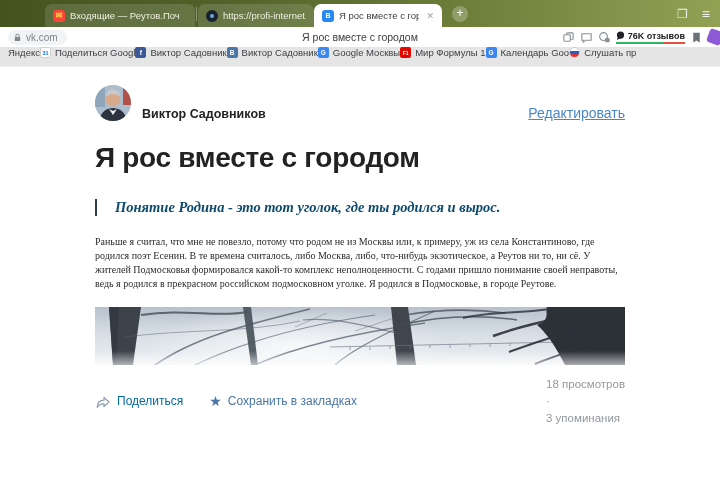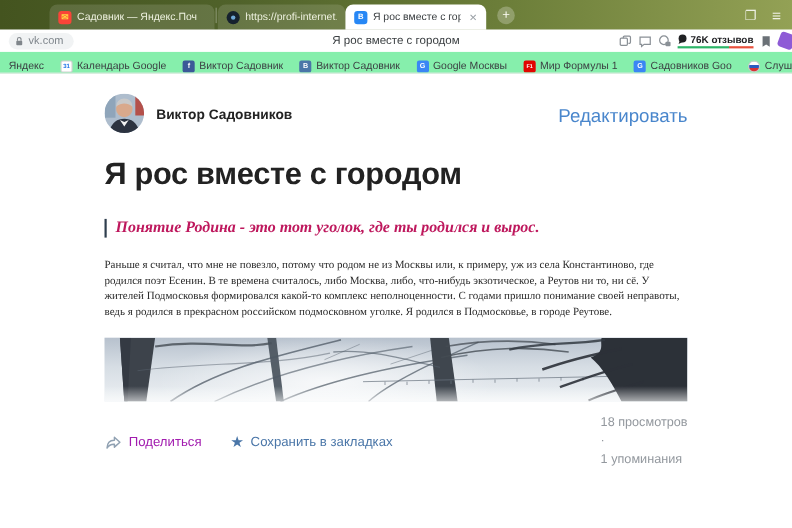--- a/index.html
+++ b/index.html
@@ -53,85 +53,85 @@
   .addr-right { position:absolute; right:6px; display:flex; align-items:center; gap:5px; }
   .addr-ic { width:13px; height:13px; display:block; cursor:pointer; }
   .reviews-badge { display:flex; flex-direction:column; align-items:center; cursor:pointer; }
   .reviews-row { display:flex; align-items:center; gap:3px; font-size:9px; font-weight:bold; color:#202124; white-space:nowrap; }
   .reviews-underline { width:100%; height:2px; margin-top:1px;
     background:linear-gradient(90deg,#2db568 0%,#2db568 68%,#e8503c 68%,#e8503c 100%); }
   .ext-purple { width:14px; height:14px; background:#8e5bd6; border-radius:3px 0 3px 3px; transform:rotate(20deg); margin-right:-8px; cursor:pointer; }
 
   
   .bookmarksbar {
-    height:20px; background:#86efac; border-bottom:1px solid #ececec;
-    display:flex; align-items:flex-end; padding:0 8px; gap:15px;
+    height:20px; background:#e5e5e5; border-bottom:1px solid #ececec;
+    display:flex; align-items:flex-start; padding:0 8px; 
     font-size:9.5px; color:#3c4043; white-space:nowrap; overflow:hidden;
   }
   .bookmark { display:flex; align-items:center; gap:4px; cursor:pointer; flex:none; }
   .bm-icon { width:11px; height:11px; border-radius:2px; flex:none;
     display:flex; align-items:center; justify-content:center; font-size:6.5px; font-weight:bold; color:#fff; }
   .bm-cal { background:#fff; border:1px solid #d0d0d0; color:#1a73e8; font-size:5.5px; }
   .bm-fb { background:#3b5998; }
   .bm-vk { background:#4a76a8; }
   .bm-gt { background:#3a86f4; }
   .bm-f1 { background:#e10600; font-size:5px; }
   .bm-flag { border-radius:50%; background:linear-gradient(180deg,#fff 0%,#fff 33%,#2a5cc0 33%,#2a5cc0 66%,#d93333 66%); border:1px solid #c9c9c9; }
 
   
   .content { background:#fff; }
   .article { width:530px; margin-left:95px; }
-  .author-row { display:flex; align-items:center; margin-top:18px; }
+  .author-row { display:flex; align-items:flex-end; margin-top:18px; }
   .avatar { width:36px; height:36px; border-radius:50%; overflow:hidden; flex:none; cursor:pointer; }
   .author-meta { margin-left:11px; padding-top:2px; }
   .author-name { font-size:12.5px; font-weight:bold; color:#222; cursor:pointer; }
   .post-date { font-size:10.5px; color:#8f959c; margin-top:3px; }
-  .edit-link { margin-left:auto; font-size:17px; color:#4986cc; padding-top:6px; cursor:pointer; }
+  .edit-link { margin-left:auto; font-size:14px; color:#4986cc; padding-top:6px; cursor:pointer;text-decoration:underline; }
 
   .article-title {
     margin-top:21px; font-size:28px; font-weight:bold; color:#222;
     letter-spacing:-0.3px; font-family:"Liberation Sans", sans-serif;
   }
   .article-quote {
-    margin-top:25px; border-left:2px solid #2f3e4e; padding-left:8px;
+    margin-top:25px; border-left:2px solid #2f3e4e; padding-left:18px;
     font-family:"Liberation Serif","DejaVu Serif",serif;
-    font-style:italic; font-weight:bold; font-size:14.5px; color:#be185d;
+    font-style:italic; font-weight:bold; font-size:14.5px; color:#0c4a6e;
   }
   .article-body {
     margin-top:19px; font-family:Liberation Serif, serif;
     font-size:10px; line-height:1.4; color:#2b2b2b;
   }
 
   .article-photo {
     margin-top:16px; width:530px; height:58px; position:relative; overflow:hidden; cursor:pointer;
     background:
       radial-gradient(ellipse 220px 60px at 38% 70%, rgba(255,255,255,0.75), rgba(255,255,255,0) 70%),
       linear-gradient(180deg,#b7c1cd 0%, #d6dde4 45%, #ecf0f3 100%);
   }
   .article-photo::after {
     content:""; position:absolute; left:0; right:0; bottom:0; height:14px;
     background:linear-gradient(180deg, rgba(255,255,255,0), rgba(255,255,255,0.6));
   }
   .article-photo svg { position:absolute; inset:0; }
 
   .footer-row { display:flex; align-items:center; margin-top:13px; font-size:12px; }
-  .share-btn { display:flex; align-items:center; gap:6px; color:#a21caf; cursor:pointer; }
+  .share-btn { display:flex; align-items:center; gap:6px; color:#0369a1; cursor:pointer; }
   .save-btn { display:flex; align-items:center; gap:6px; color:#4a76a8; margin-left:26px; cursor:pointer; }
   .save-star { color:#4a76a8; font-size:14px; line-height:1; }
   .footer-stats { margin-left:auto; color:#93989e; font-size:11.5px; display:flex; gap:5px;flex-direction:column; }
 </style>
 </head>
 <body>
 
 <div class="screen">
 
   <div class="tabbar">
     <div class="tab inactive" style="width:150px;">
       <span class="favicon fav-mail">✉</span>
-      <span class="tab-title">Садовник — Яндекс.Поч</span>
+      <span class="tab-title">Входящие — Реутов.Поч</span>
     </div>
     <div class="tab-sep"></div>
     <div class="tab inactive" style="width:116px;">
       <span class="favicon fav-site"></span>
       <span class="tab-title">https://profi-internet.geto</span>
     </div>
     <div class="tab active" style="width:128px;">
       <span class="favicon fav-vk">B</span>
       <span class="tab-title">Я рос вместе с городо</span>
       <span class="tab-close">✕</span>
@@ -180,41 +180,41 @@
       <div class="ext-purple"></div>
     </div>
   </div>
 
   <div class="bookmarksbar">
     <div class="bookmark">
       <span>Яндекс</span>
     </div>
     <div class="bookmark">
       <span class="bm-icon bm-cal">31</span>
-      <span>Календарь Google</span>
+      <span>Поделиться Googl</span>
     </div>
     <div class="bookmark">
       <span class="bm-icon bm-fb">f</span>
       <span>Виктор Садовник</span>
     </div>
     <div class="bookmark">
       <span class="bm-icon bm-vk">B</span>
       <span>Виктор Садовник</span>
     </div>
     <div class="bookmark">
       <span class="bm-icon bm-gt">G</span>
       <span>Google Москвы</span>
     </div>
     <div class="bookmark">
       <span class="bm-icon bm-f1">F1</span>
       <span>Мир Формулы 1</span>
     </div>
     <div class="bookmark">
       <span class="bm-icon bm-gt">G</span>
-      <span>Садовников Goo</span>
+      <span>Календарь Goo</span>
     </div>
     <div class="bookmark">
       <span class="bm-icon bm-flag"></span>
       <span>Слушать пр</span>
     </div>
 
   </div>
 
   <div class="content">
     <div class="article">
@@ -294,19 +294,19 @@
           </svg>
           <span>Поделиться</span>
         </div>
         <div class="save-btn">
           <span class="save-star">★</span>
           <span>Сохранить в закладках</span>
         </div>
         <div class="footer-stats">
           <span>18 просмотров</span>
           <span>·</span>
-          <span>1 упоминания</span>
+          <span>3 упоминания</span>
         </div>
       </div>
 
     </div>
   </div>
 </div>
 
 </body></html>

